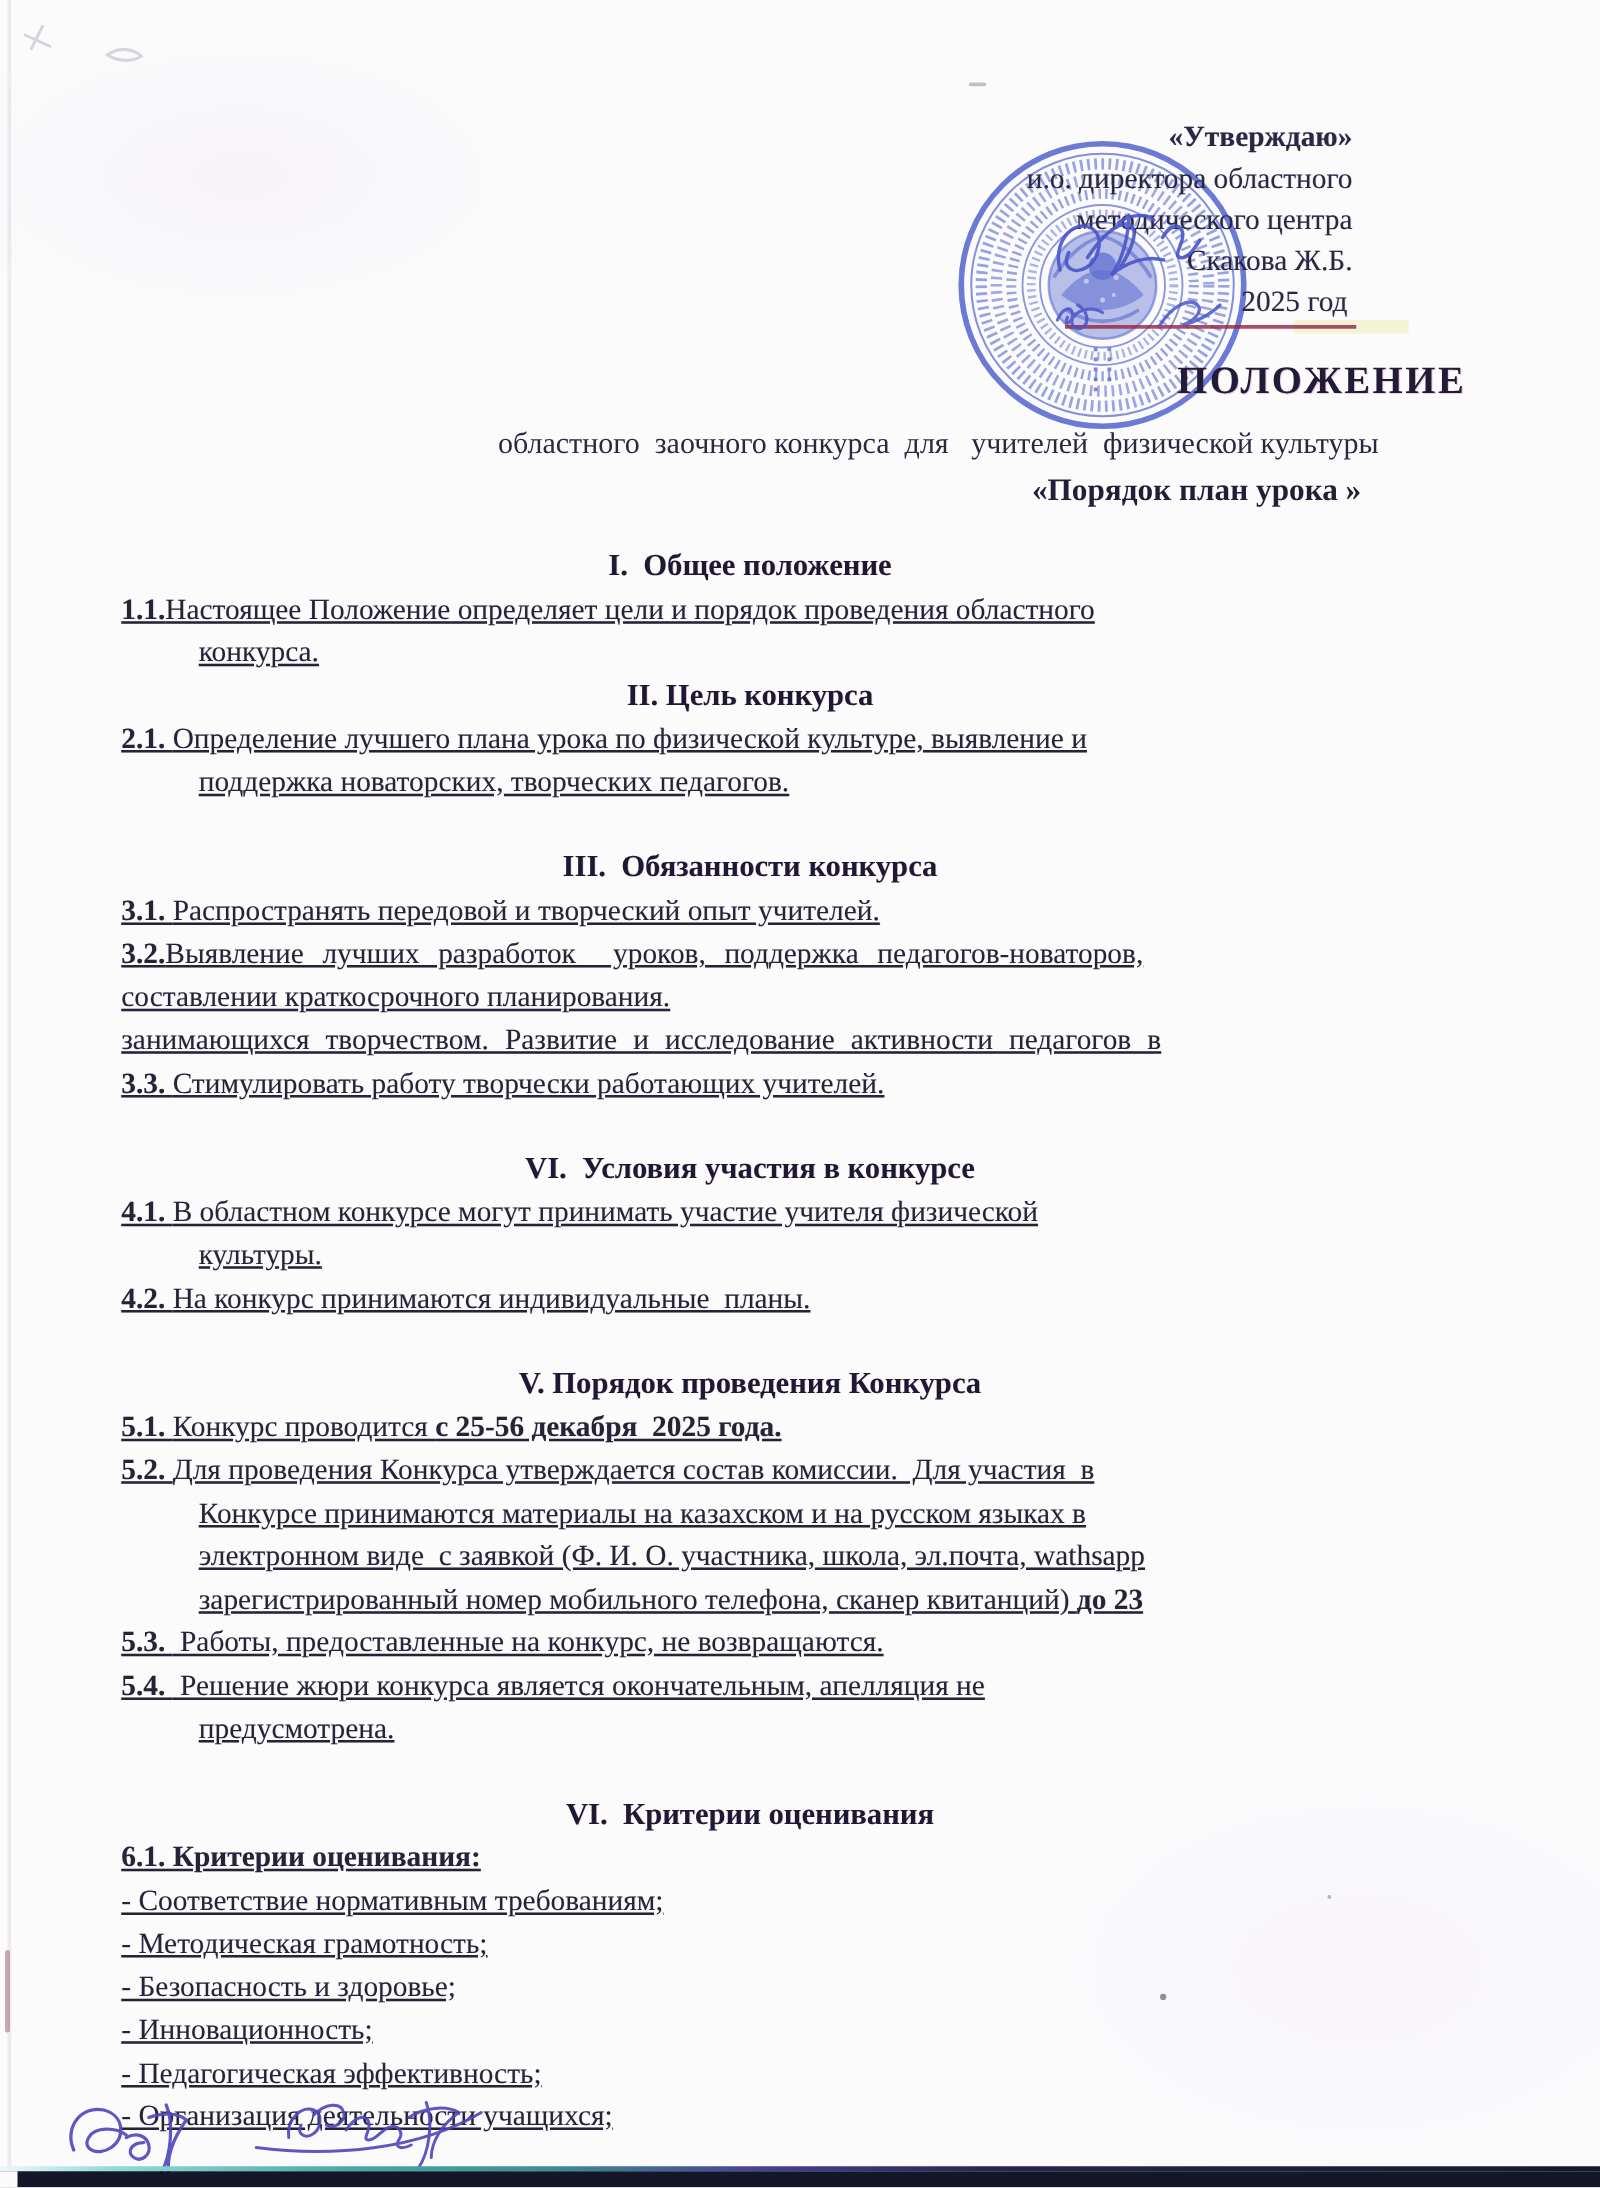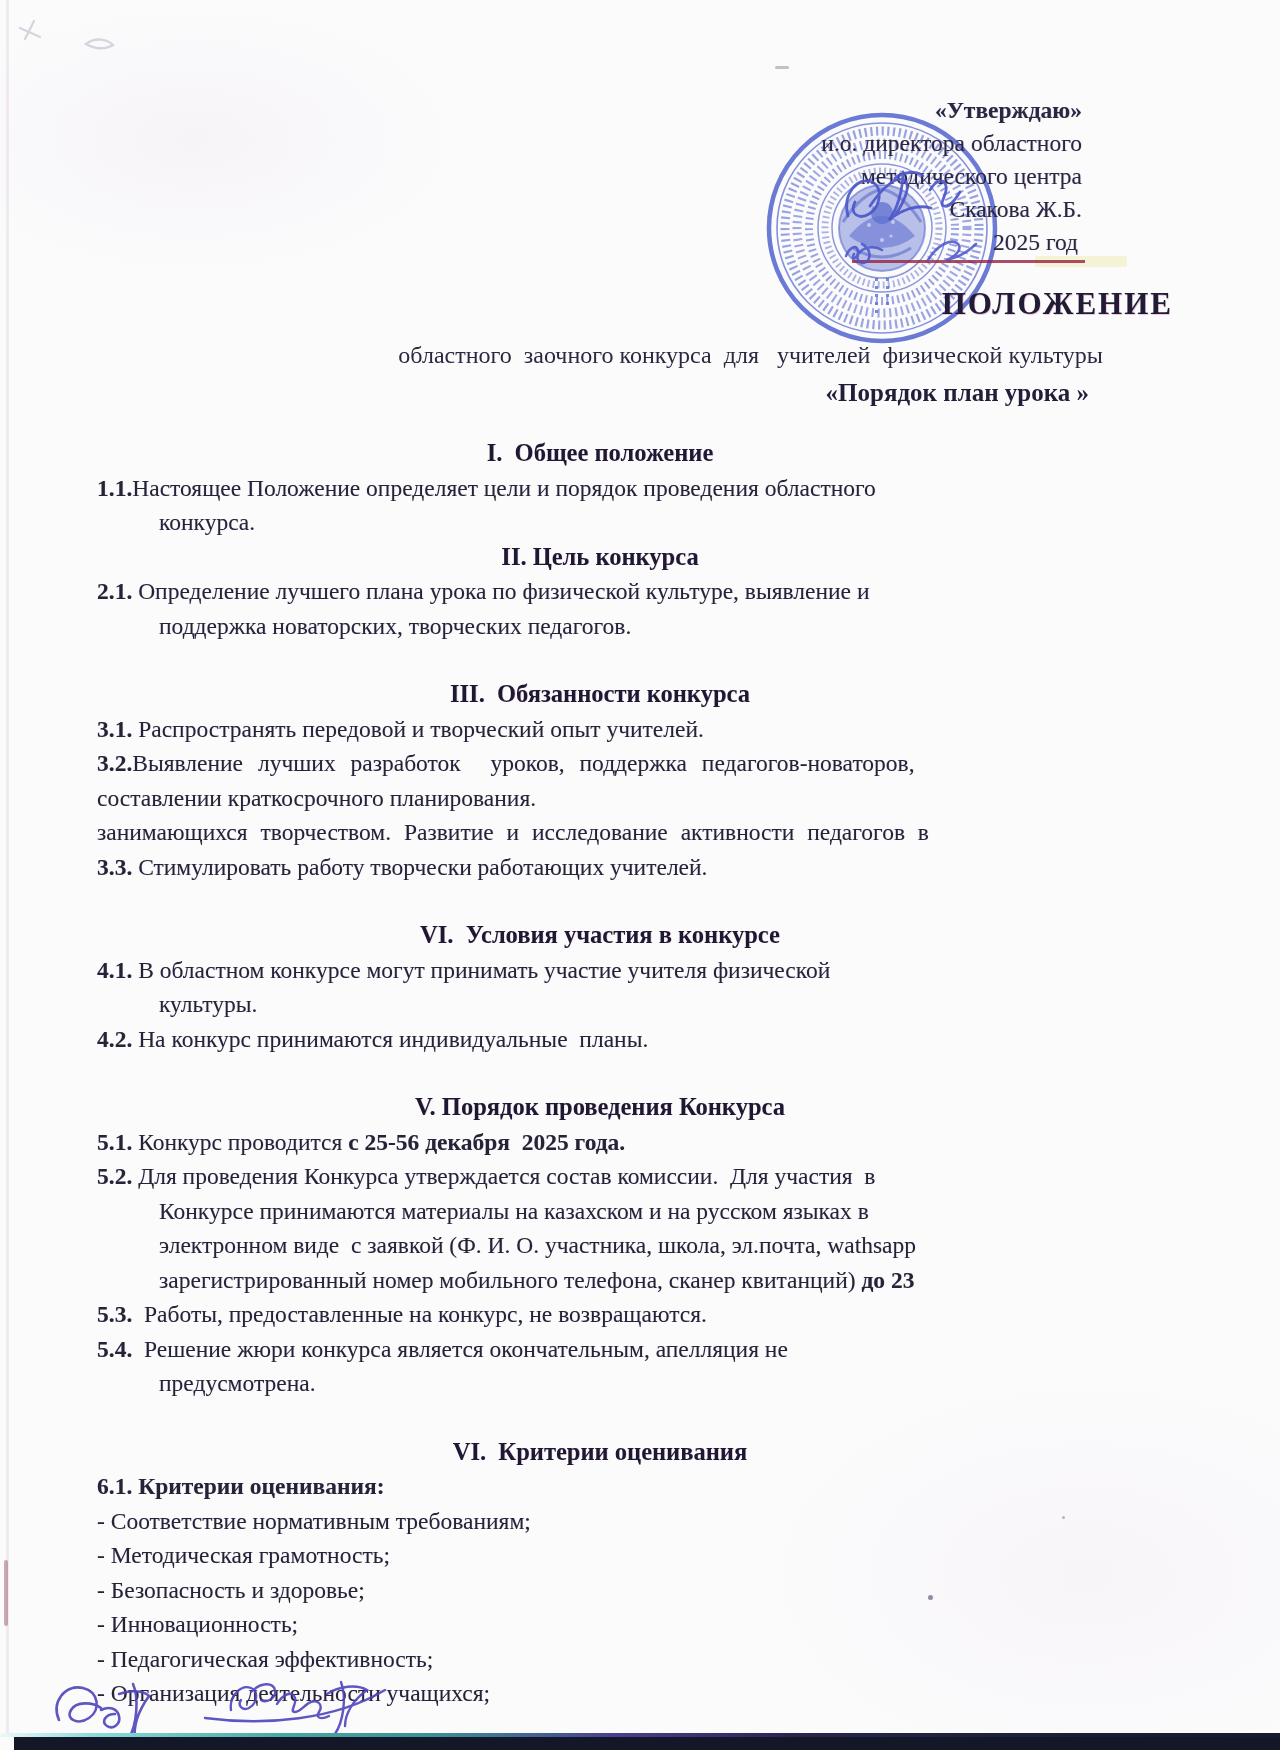--- a/index.html
+++ b/index.html
@@ -45,21 +45,21 @@
   .doc-subtitle{font-size:24px;line-height:38px;margin-top:14px;white-space:pre;color:#2a2740;}
   .doc-quoted{font-size:25px;font-weight:bold;line-height:37px;transform:translateX(-14px);white-space:pre;color:#221e38;}
 
   
   .content{position:absolute;top:396px;left:97px;width:1006px;font-size:23.5px;line-height:34.5px;margin-top:40px;}
   .section.gap{margin-top:34px;}
   .sec-heading{
     text-align:center;font-weight:bold;font-size:24.5px;white-space:pre;color:#1d1933;
     text-shadow:0.6px 0 0 rgba(190,30,120,.2);
   }
-  .ln{white-space:pre;text-shadow:0.5px 0 0 rgba(185,35,125,.14), -0.5px 0 0 rgba(35,145,185,.14);}
+  .ln{white-space:pre;text-shadow:0.5px 0 0 rgba(185,35,125,.14), -0.5px 0 0 rgba(35,145,185,.14);text-decoration:underline;}
   .ln.ind{padding-left:62px;}
   .ln .b{font-weight:bold;}
   .ln .u, a.email{text-decoration:underline;color:inherit;cursor:pointer;}
 
   
   .bottom-accent{
     position:absolute;left:0;bottom:13px;width:100%;height:4px;
     background:linear-gradient(90deg,#eef8f8 0%,#8fdcda 7%,#49a8a4 22%,#3c8f96 34%,#4a3f8f 48%,#2a2450 62%,#1c2038 80%,#161a2e 100%);
   }
   .bottom-bar{position:absolute;left:0;bottom:0;width:100%;height:13px;background:#141728;}

